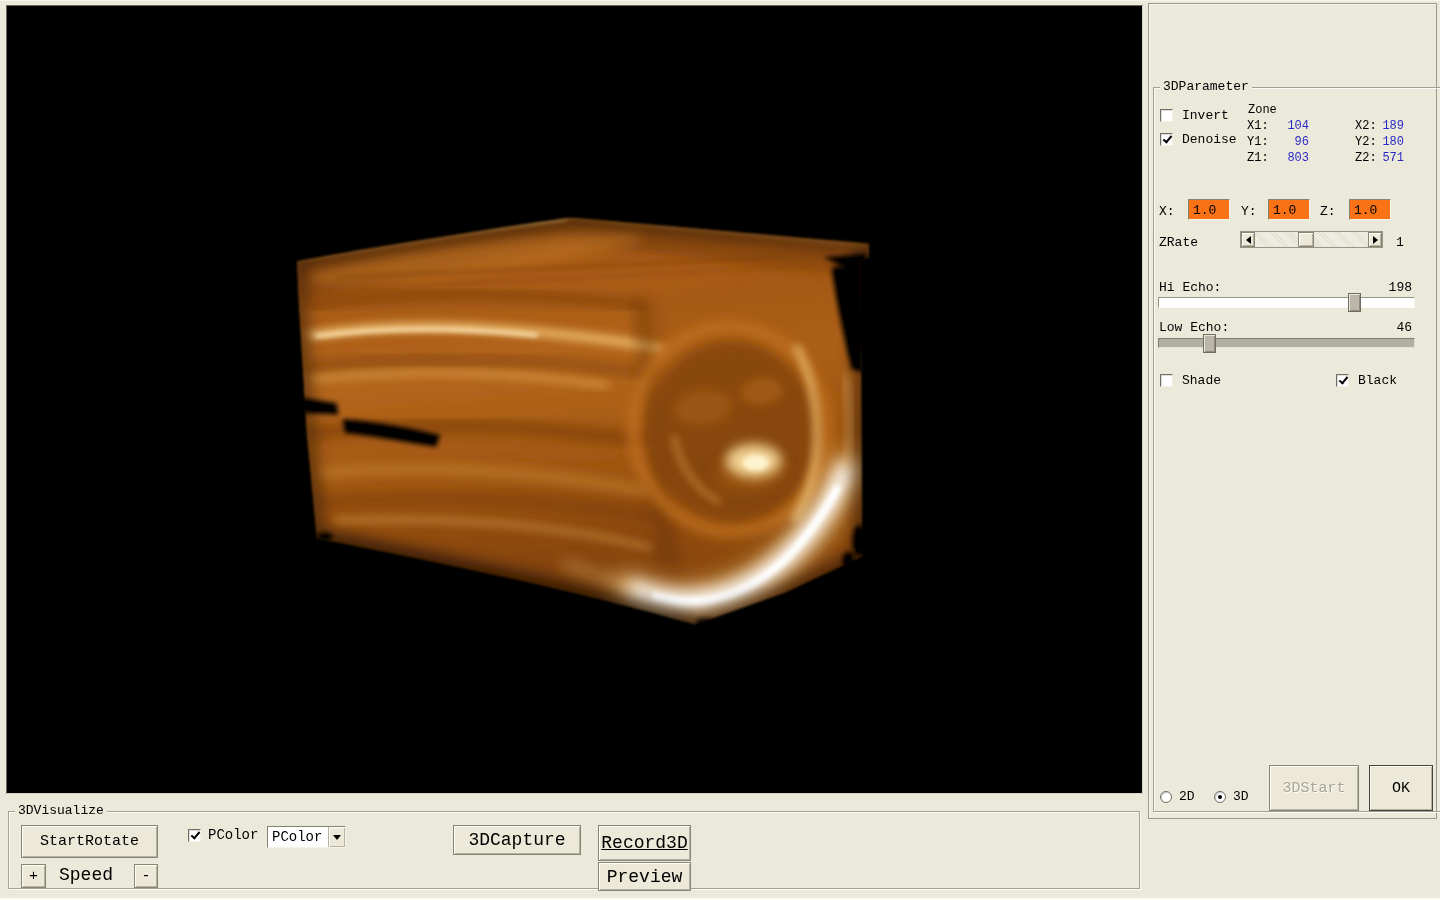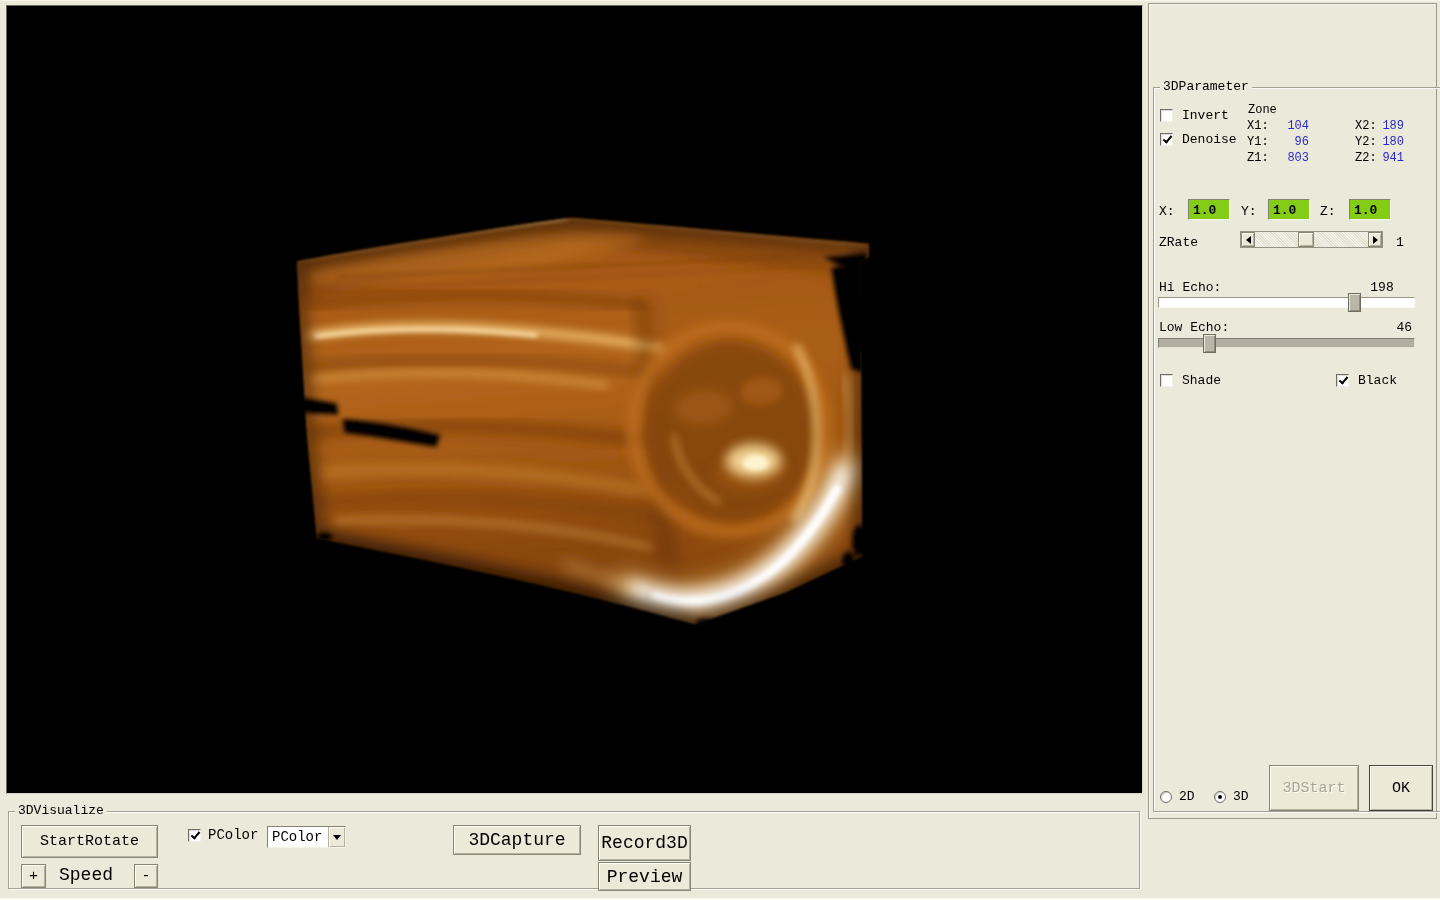--- a/index.html
+++ b/index.html
@@ -77,24 +77,24 @@
     background:#fff;
     border:1px solid #6f6d5f;
     box-shadow: inset 1px 1px 1px rgba(0,0,0,.2);
   }
   .radio.on::after {
     content:""; position:absolute; left:3px; top:3px; width:4px; height:4px;
     border-radius:50%; background:#000;
   }
   .tbox {
     position:absolute;
-    background:#84cc16;
+    background:#f97316;
     border:1px solid; border-color:#848270 #f6f4e8 #f6f4e8 #848270;
     font-family:inherit; font-size:13px; color:#000;
-    padding:1px 0 0 4px; outline:none;font-weight:bold;
+    padding:1px 0 0 4px; outline:none;
   }
 
   
   .track {
     position:absolute;
     background:#fff;
     border:1px solid; border-color:#979485 #fbfaf0 #fbfaf0 #979485;
   }
   .track.gray { background:#b2afa2; border-color:#807d6f #e5e2d2 #e5e2d2 #807d6f; }
   .slider-thumb {
@@ -269,21 +269,21 @@
       <span class="lbl small blue val-right" style="left:113px; top:31px; width:42px;">104</span>
       <span class="lbl small" style="left:201px; top:31px;">X2:</span>
       <span class="lbl small blue val-right" style="left:208px; top:31px; width:42px;">189</span>
       <span class="lbl small" style="left:93px; top:47px;">Y1:</span>
       <span class="lbl small blue val-right" style="left:113px; top:47px; width:42px;">96</span>
       <span class="lbl small" style="left:201px; top:47px;">Y2:</span>
       <span class="lbl small blue val-right" style="left:208px; top:47px; width:42px;">180</span>
       <span class="lbl small" style="left:93px; top:63px;">Z1:</span>
       <span class="lbl small blue val-right" style="left:113px; top:63px; width:42px;">803</span>
       <span class="lbl small" style="left:201px; top:63px;">Z2:</span>
-      <span class="lbl small blue val-right" style="left:208px; top:63px; width:42px;">941</span>
+      <span class="lbl small blue val-right" style="left:208px; top:63px; width:42px;">571</span>
 
       <span class="lbl" style="left:5px; top:116px;">X:</span>
       <input class="tbox" style="left: 34px; top: 111px; width: 42px; height: 21px;" value="1.0">
       <span class="lbl" style="left:87px; top:116px;">Y:</span>
       <input class="tbox" style="left: 114px; top: 111px; width: 42px; height: 21px;" value="1.0">
       <span class="lbl" style="left:166px; top:116px;">Z:</span>
       <input class="tbox" style="left: 195px; top: 111px; width: 42px; height: 21px;" value="1.0">
       <span class="lbl tiny" style="left:238px; top:114px;">(mm/p)</span>
 
       <span class="lbl" style="left:5px; top:147px;">ZRate</span>
@@ -294,21 +294,21 @@
         <div class="sb-track">
           <div class="sb-thumb" style="left: calc(44% - 7.04px);"></div>
         </div>
         <div class="sb-btn">
             <span class="tri-right"></span>
           </div>
       </div>
       <span class="lbl" style="left:242px; top:147px;">1</span>
 
       <span class="lbl" style="left:5px; top:192px;">Hi Echo:</span>
-      <span class="lbl val-right" style="left:198px; top:192px; width:60px;text-align:center;">198</span>
+      <span class="lbl val-right" style="left:198px; top:192px; width:60px;">198</span>
       <div class="track" style="left:4px; top:209px; width:257px; height:11px;">
         <div class="slider-thumb" style="left: calc(78% - 10.14px);"></div>
       </div>
 
       <span class="lbl" style="left:5px; top:232px;text-align:right;">Low Echo:</span>
       <span class="lbl val-right" style="left:198px; top:232px; width:60px;">46</span>
       <div class="track gray" style="left:4px; top:250px; width:257px; height:10px;">
         <div class="slider-thumb" style="left: calc(18% - 2.34px);"></div>
       </div>
 
@@ -338,17 +338,17 @@
     <span class="checkbox on" style="left:179px; top:17px;"></span>
     <span class="lbl" style="left:199px; top:16px; font-size:14px;">PColor</span>
     <div class="combo" style="left:258px; top:14px; width:79px; height:22px;">
       <span class="combo-text">PColor</span>
       <span class="combo-btn">
           <span class="tri-down"></span>
         </span>
     </div>
 
     <button class="btn small-font" style="left:444px; top:13px; width:128px; height:30px;">3DCapture</button>
-    <button class="btn small-font" style="left:589px; top:13px; width:93px; height:36px;">Record3D</button>
+    <button class="btn small-font" style="left:589px; top:13px; width:93px; height:36px;text-decoration:underline;">Record3D</button>
     <button class="btn small-font" style="left:589px; top:50px; width:93px; height:29px;">Preview</button>
   </div>
 
 </div>
 
 </body></html>

